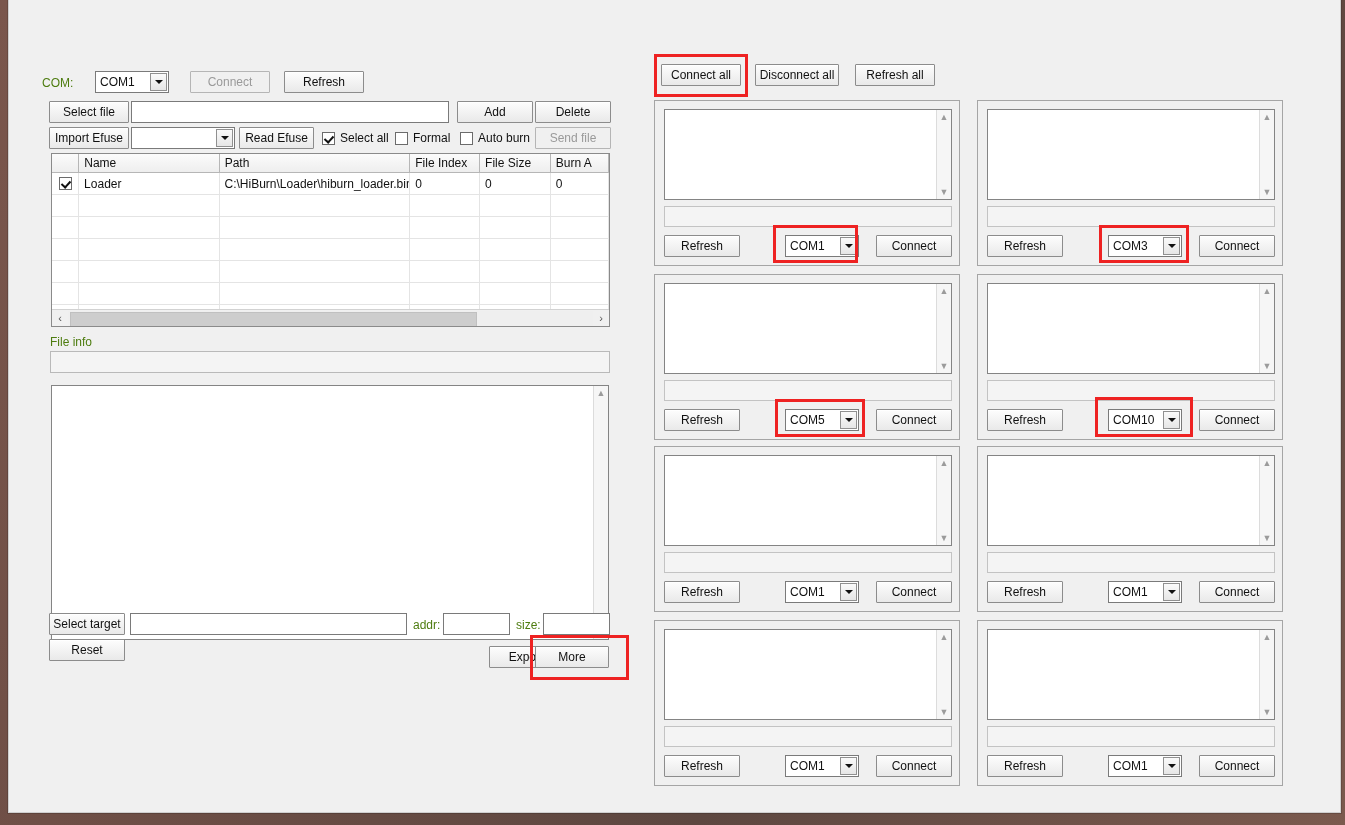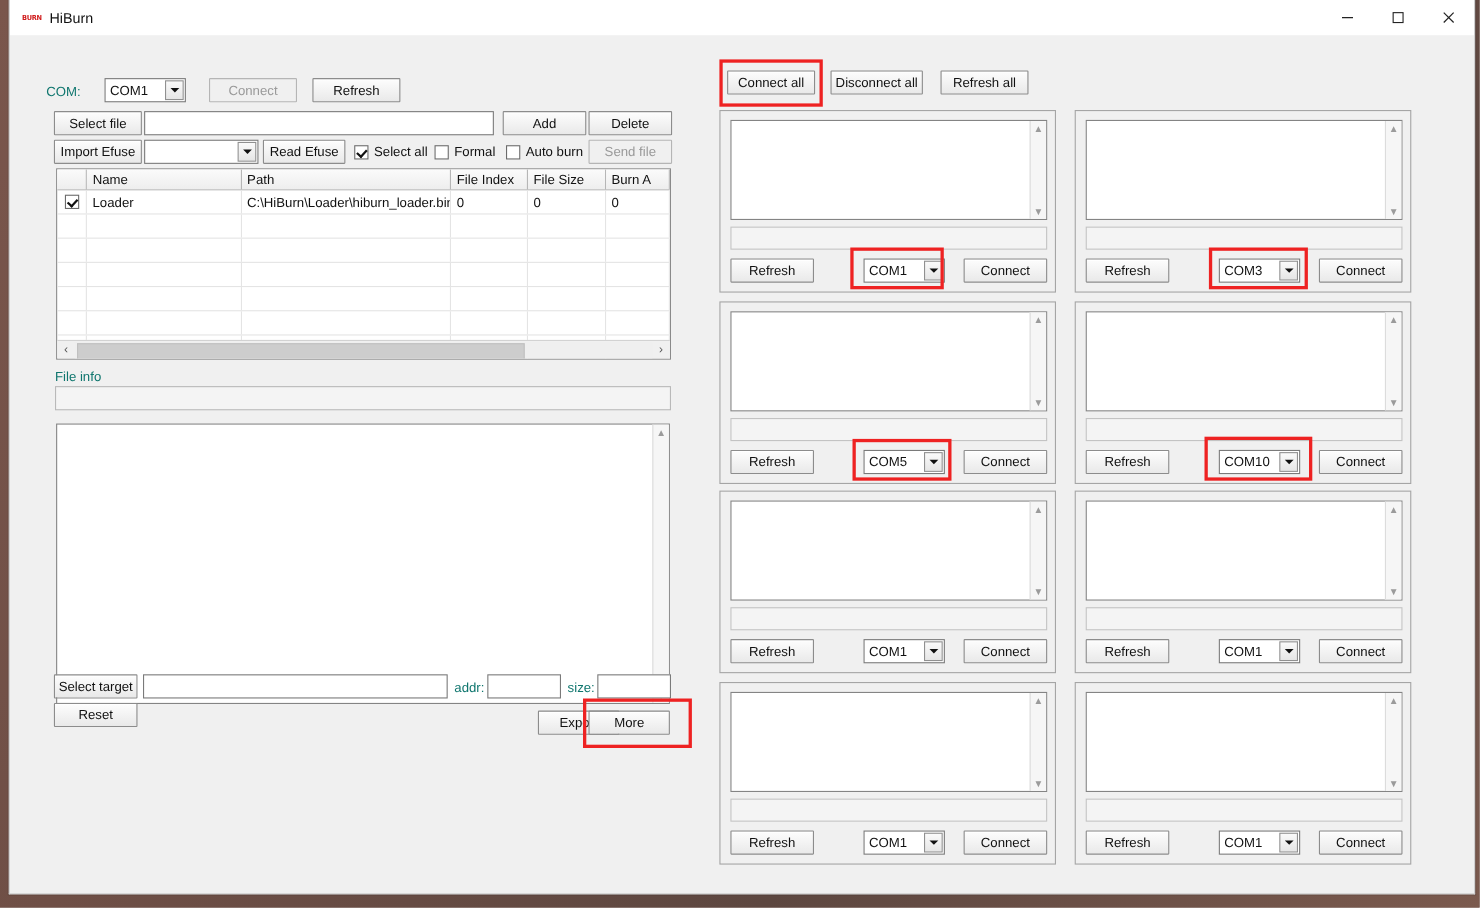--- a/index.html
+++ b/index.html
@@ -41,21 +41,21 @@
   .combo .arrowbox{position:absolute;right:1px;top:1px;bottom:1px;width:17px;
     background:linear-gradient(#fafafa,#e6e6e6);border:1px solid #909090;
     display:flex;align-items:center;justify-content:center;box-sizing:border-box;}
   .caret{width:0;height:0;border-left:4px solid transparent;border-right:4px solid transparent;
     border-top:4px solid #111;}
   .chk{display:flex;align-items:center;gap:5px;font-size:12px;color:#111;}
   .chk .box{width:13px;height:13px;background:#fff;border:1px solid #6b6b6b;
     box-sizing:border-box;position:relative;}
   .chk .box.checked:after{content:"";position:absolute;left:3px;top:1px;width:4px;height:7px;
     border:solid #111;border-width:0 2px 2px 0;transform:rotate(42deg);}
-  .lbl{font-size:12px;color:#0f766e;}
+  .lbl{font-size:12px;color:#4d7c0f;}
   .panelbox{border:1px solid #a5a5a5;background:#f0f0f0;box-sizing:border-box;}
   .logarea{background:#fff;border:1px solid #848484;box-sizing:border-box;position:relative;}
   .vscroll{position:absolute;right:0;top:0;bottom:0;width:15px;background:#f6f6f6;
     border-left:1px solid #dcdcdc;display:flex;flex-direction:column;justify-content:space-between;
     align-items:center;padding:3px 0;box-sizing:border-box;}
   .sc-up,.sc-dn{font-size:9px;color:#9b9b9b;line-height:8px;}
   .statusline{background:#f4f4f4;border:1px solid #c3c3c3;box-sizing:border-box;}
 
   
   .grid{position:absolute;border:1px solid #8a8a8a;background:#fff;box-sizing:border-box;overflow:hidden;}
@@ -75,44 +75,20 @@
   .hl{position:absolute;border:3px solid #ee2222;box-sizing:border-box;pointer-events:none;z-index:30;}
   .abs{position:absolute;box-sizing:border-box;}
 </style>
 </head>
 <body>
 
 <div class="desktop"></div>
 
 <div class="window">
 
-  <div class="titlebar">
-    <div class="title-left">
-      <span class="app-icon">BURN</span>
-      <span class="app-title">HiBurn</span>
-    </div>
-    <div class="win-btns">
-      <div class="win-btn">
-        <svg width="12" height="12" viewBox="0 0 12 12">
-            <line x1="1" y1="6" x2="11" y2="6" stroke="#222" stroke-width="1"></line>
-          </svg>
-      </div>
-      <div class="win-btn">
-        <svg width="12" height="12" viewBox="0 0 12 12">
-            <rect x="1.5" y="1.5" width="9" height="9" fill="none" stroke="#222" stroke-width="1"></rect>
-          </svg>
-      </div>
-      <div class="win-btn">
-        <svg width="12" height="12" viewBox="0 0 12 12">
-            <line x1="1.5" y1="1.5" x2="10.5" y2="10.5" stroke="#222" stroke-width="1.1"></line>
-            <line x1="10.5" y1="1.5" x2="1.5" y2="10.5" stroke="#222" stroke-width="1.1"></line>
-          </svg>
-      </div>
-    </div>
-  </div>
 
 
   <div class="client">
 
     <span class="abs lbl" style="left:33px;top:24px;">COM:</span>
     <div class="abs combo" style="left:86px;top:19px;width:74px;height:22px;">
       <span>COM1</span>
       <span class="arrowbox">
           <i class="caret"></i>
         </span>

